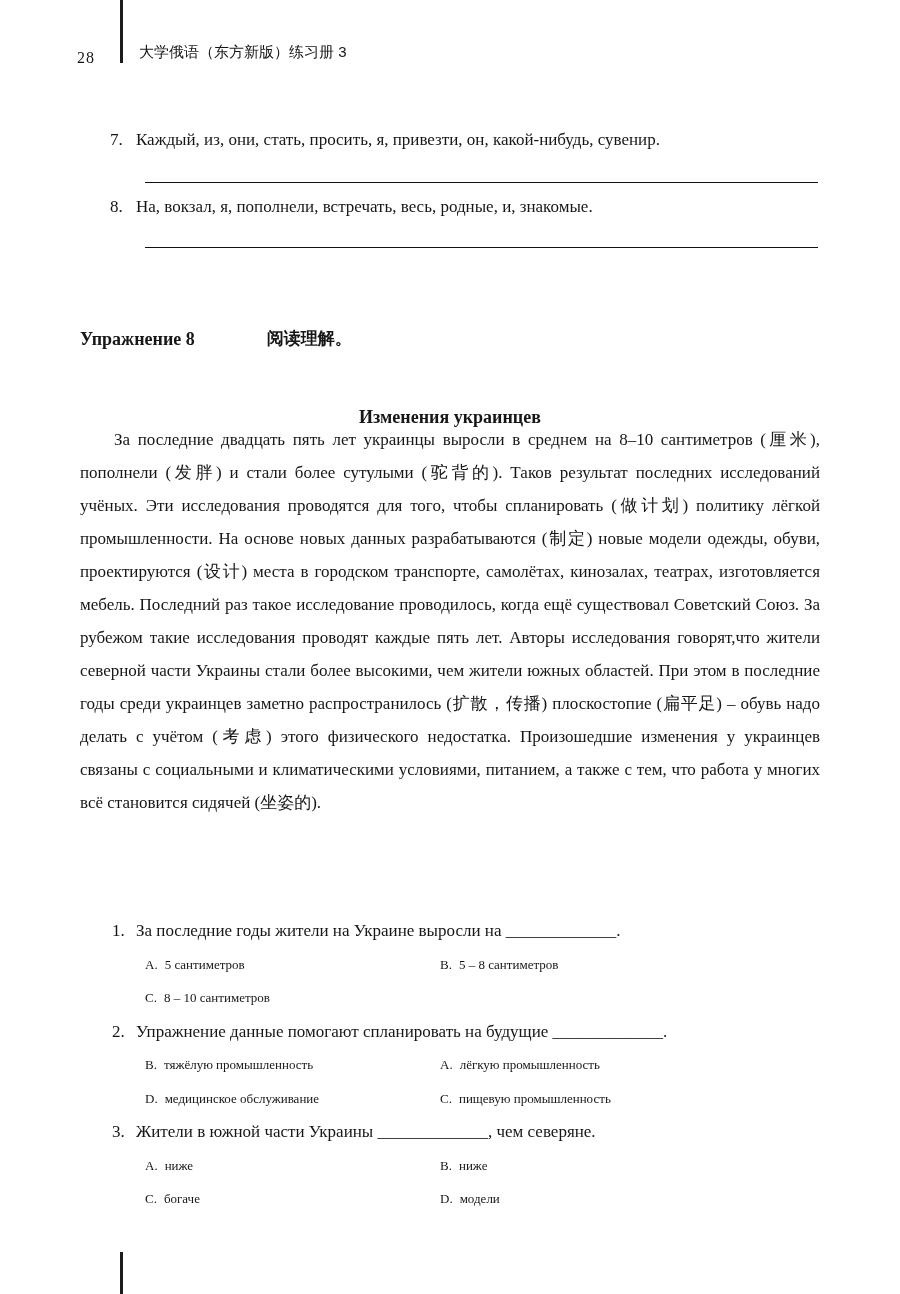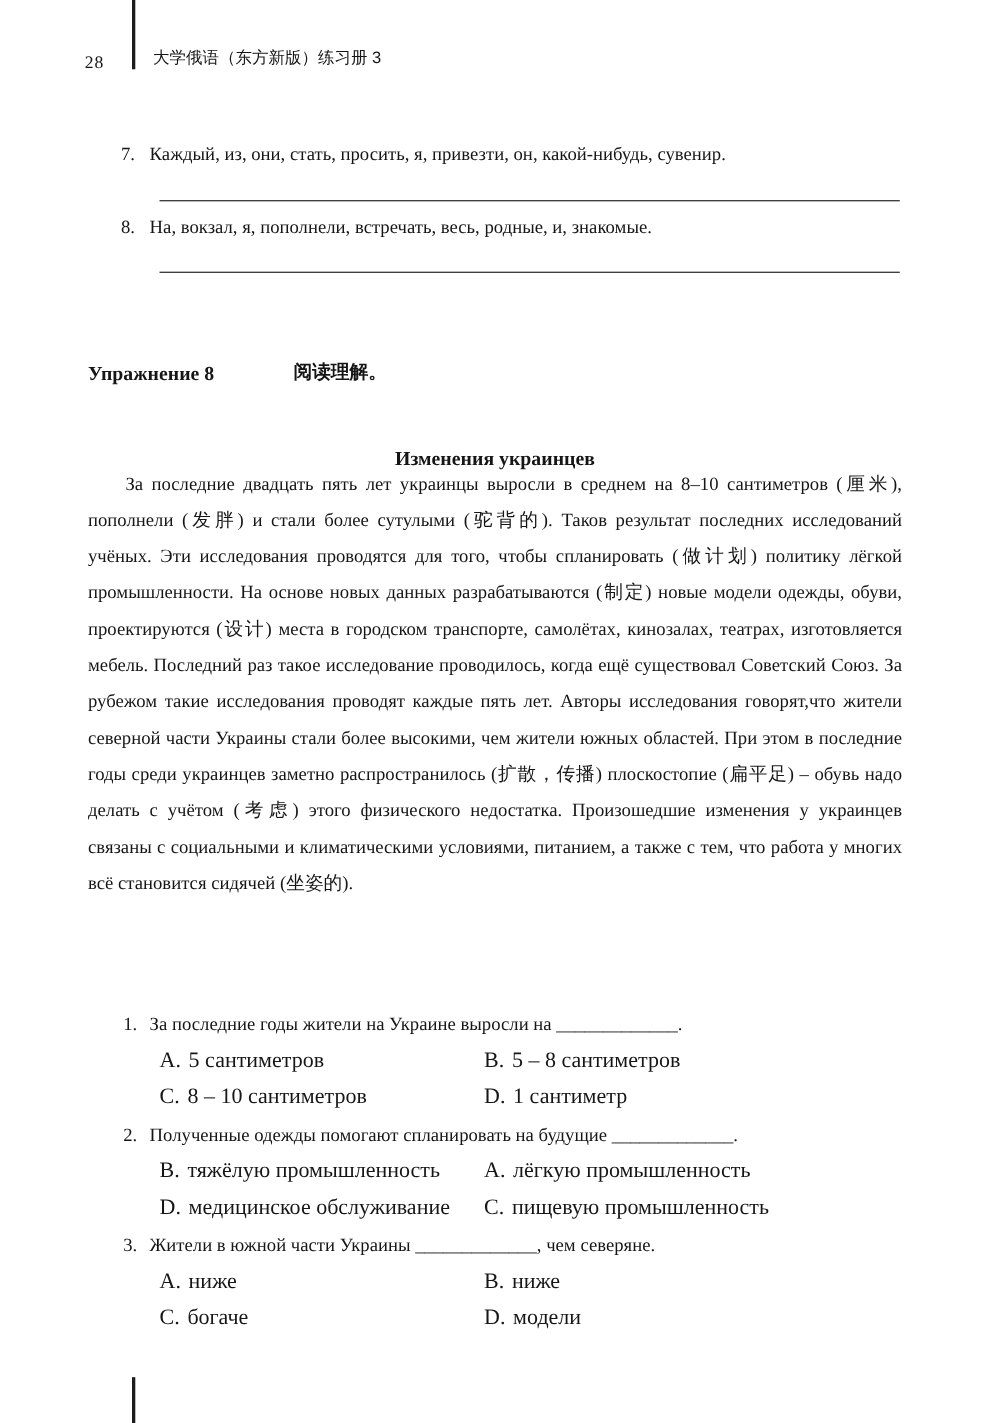--- a/index.html
+++ b/index.html
@@ -26,21 +26,21 @@
   .answer-line { border-top:1.6px solid #111; margin-left:65px; width:673px; height:0; }
   .ex-heading { display:flex; gap:56px; align-items:flex-end; }
   .ex-label { font-size:18px; font-weight:700; }
   .ex-instruction { font-size:17px; font-weight:700;padding-left:16px; }
   .reading-title { text-align:center; font-size:18px; font-weight:700;margin-top:16px; }
   .paragraph { font-size:17px; line-height:33px; text-align:justify; text-indent:34px; }
   .question { padding-left:32px; }
   .q-line { display:flex; font-size:17px; line-height:33.5px; }
   .q-line .num { width:24px; flex:0 0 auto; }
   .opts { display:grid; grid-template-columns:295px 1fr; padding-left:33px; }
-  .opt { font-size:20px; line-height:33.5px; }
+  .opt { font-size:13px; line-height:33.5px; }
   .opt-label { margin-right:7px; }
 </style>
 </head>
 <body>
 
 <div class="rule-v top"></div>
 <div class="rule-v bottom"></div>
 <div class="page-num">28</div>
 <div class="book-title">大学俄语（东方新版）练习册 3</div>
 
@@ -69,28 +69,27 @@
 
   <div class="question">
     <div class="q-line">
       <span class="num">1.</span>
       <span>За последние годы жители на Украине выросли на _____________.</span>
     </div>
     <div class="opts">
       <div class="opt"><span class="opt-label">A.</span><span>5 сантиметров</span></div>
       <div class="opt"><span class="opt-label">B.</span><span>5 – 8 сантиметров</span></div>
       <div class="opt"><span class="opt-label">C.</span><span>8 – 10 сантиметров</span></div>
-      <div class="opt"><span class="opt-label">D.</span><span>1 сантиметр</span></div>
     </div>
   </div>
 
   <div class="question">
     <div class="q-line">
       <span class="num">2.</span>
-      <span>Полученные одежды помогают спланировать на будущие _____________.</span>
+      <span>Упражнение данные помогают спланировать на будущие _____________.</span>
     </div>
     <div class="opts">
       <div class="opt"><span class="opt-label">B.</span><span>тяжёлую промышленность</span></div>
       <div class="opt"><span class="opt-label">A.</span><span>лёгкую промышленность</span></div>
       <div class="opt"><span class="opt-label">D.</span><span>медицинское обслуживание</span></div>
       <div class="opt"><span class="opt-label">C.</span><span>пищевую промышленность</span></div>
     </div>
   </div>
 
   <div class="question">

